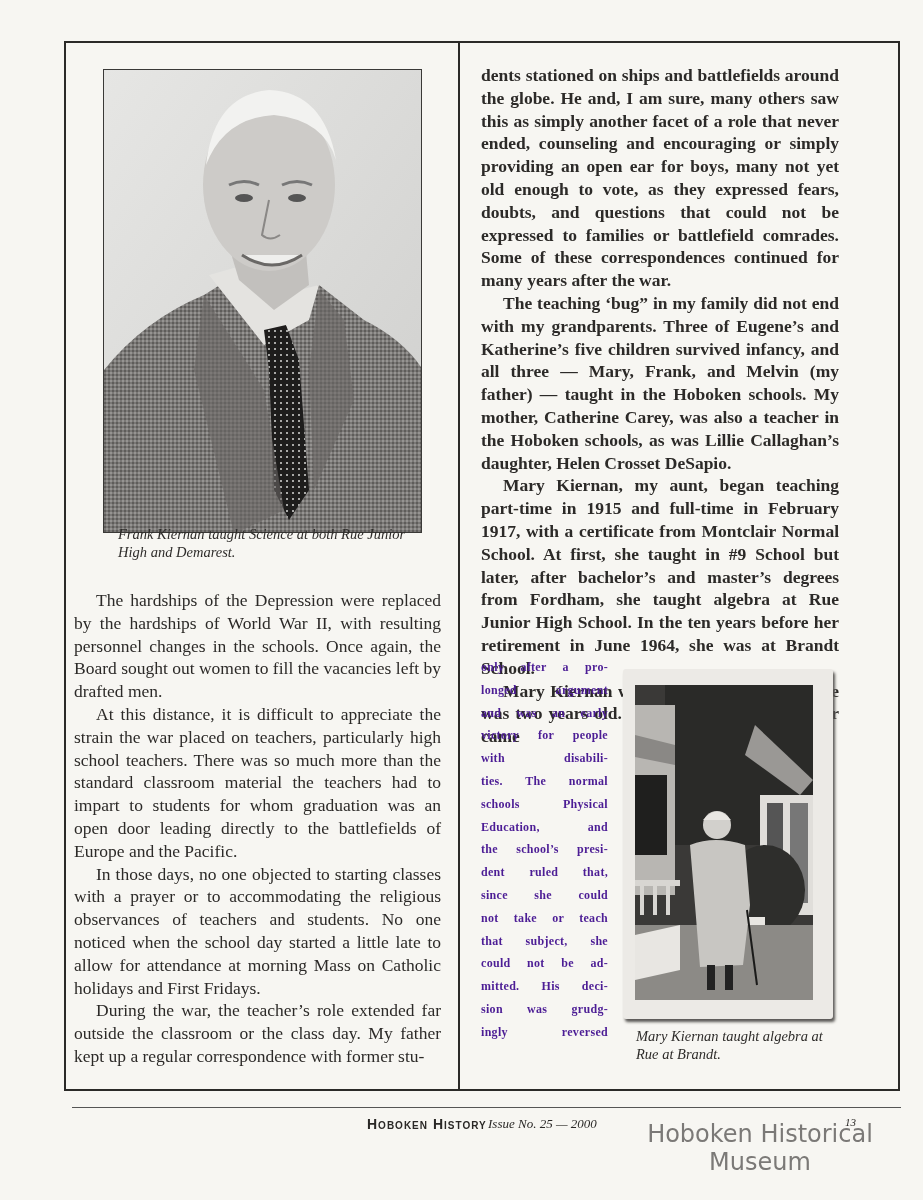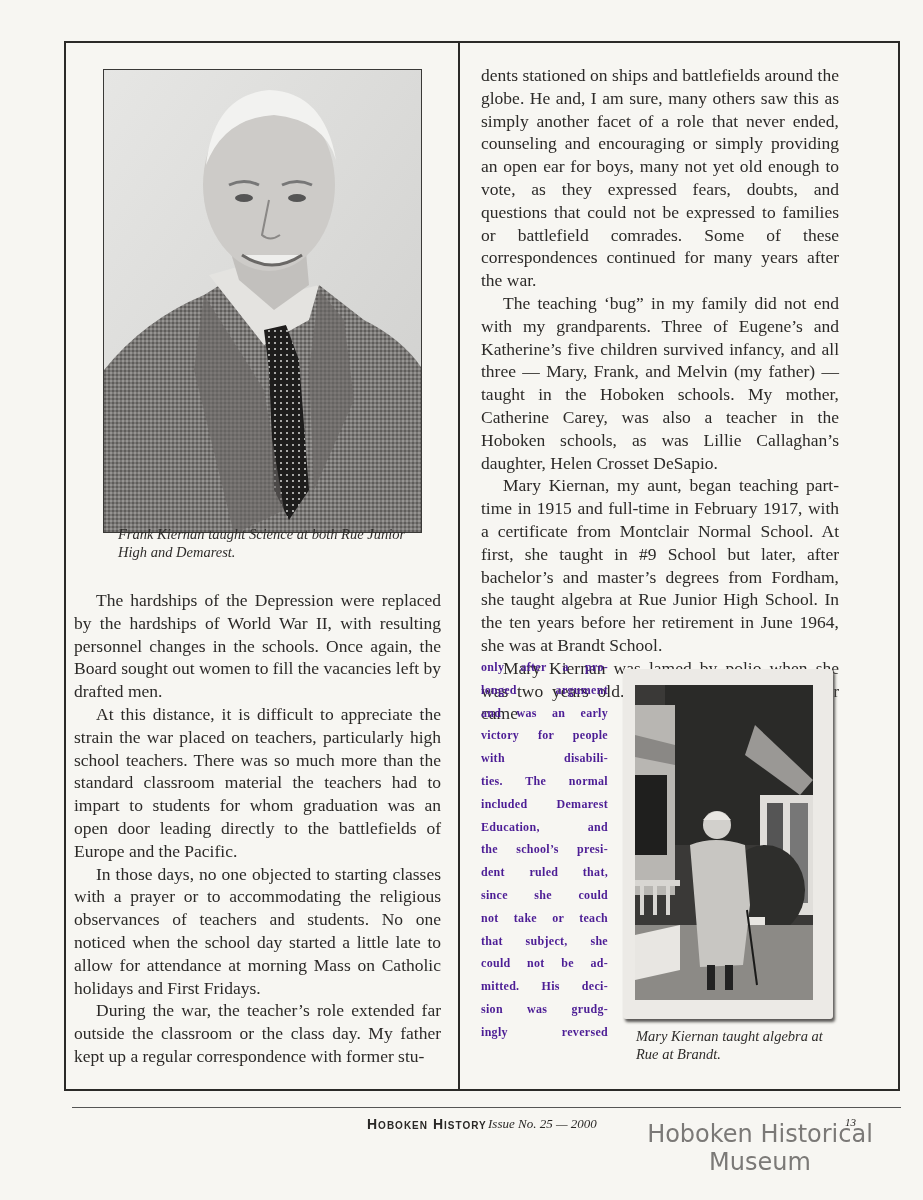--- a/index.html
+++ b/index.html
@@ -105,35 +105,35 @@
 
 <div class="caption" style="left:118px; top:525px; width:310px;">Frank Kiernan taught Science at both Rue Junior High and Demarest.</div>
 
 <div class="text" style="left:74px; top:589px; width:367px;">
   <p>The hardships of the Depression were replaced by the hardships of World War II, with resulting personnel changes in the schools. Once again, the Board sought out women to fill the vacancies left by drafted men.</p>
   <p>At this distance, it is difficult to appreciate the strain the war placed on teachers, particularly high school teachers. There was so much more than the standard classroom material the teachers had to impart to students for whom graduation was an open door leading directly to the battlefields of Europe and the Pacific.</p>
   <p>In those days, no one objected to starting classes with a prayer or to accommodating the religious observances of teachers and students. No one noticed when the school day started a little late to allow for attendance at morning Mass on Catholic holidays and First Fridays.</p>
   <p>During the war, the teacher’s role extended far outside the classroom or the class day. My father kept up a regular correspondence with former stu-</p>
 </div>
 
-<div class="text" style="left:481px; top:64px; width:358px;">
+<div class="text" style="left:481px; top:64px; width:358px;font-weight:bold;">
   <p class="noindent">dents stationed on ships and battlefields around the globe. He and, I am sure, many others saw this as simply another facet of a role that never ended, counseling and encouraging or simply providing an open ear for boys, many not yet old enough to vote, as they expressed fears, doubts, and questions that could not be expressed to families or battlefield comrades. Some of these correspondences continued for many years after the war.</p>
   <p>The teaching ‘bug” in my family did not end with my grandparents. Three of Eugene’s and Katherine’s five children survived infancy, and all three — Mary, Frank, and Melvin (my father) — taught in the Hoboken schools. My mother, Catherine Carey, was also a teacher in the Hoboken schools, as was Lillie Callaghan’s daughter, Helen Crosset DeSapio.</p>
   <p>Mary Kiernan, my aunt, began teaching part-time in 1915 and full-time in February 1917, with a certificate from Montclair Normal School. At first, she taught in #9 School but later, after bachelor’s and master’s degrees from Fordham, she taught algebra at Rue Junior High School. In the ten years before her retirement in June 1964, she was at Brandt School.</p>
   <p>Mary Kiernan was lamed by polio when she was two years old. Her admission to Montclair came</p>
 </div>
 
 <div class="wrapcol" style="left:481px; top:656px; width:127px;">
   <span>only after a pro-</span>
   <span>longed argument</span>
   <span>and was an early</span>
   <span>victory for people</span>
   <span>with disabili-</span>
   <span>ties. The normal</span>
-  <span>included Demarest</span>
+  <span>schools Physical</span>
   <span>Education, and</span>
   <span>the school’s presi-</span>
   <span>dent ruled that,</span>
   <span>since she could</span>
   <span>not take or teach</span>
   <span>that subject, she</span>
   <span>could not be ad-</span>
   <span>mitted. His deci-</span>
   <span>sion was grudg-</span>
   <span>ingly reversed</span>

